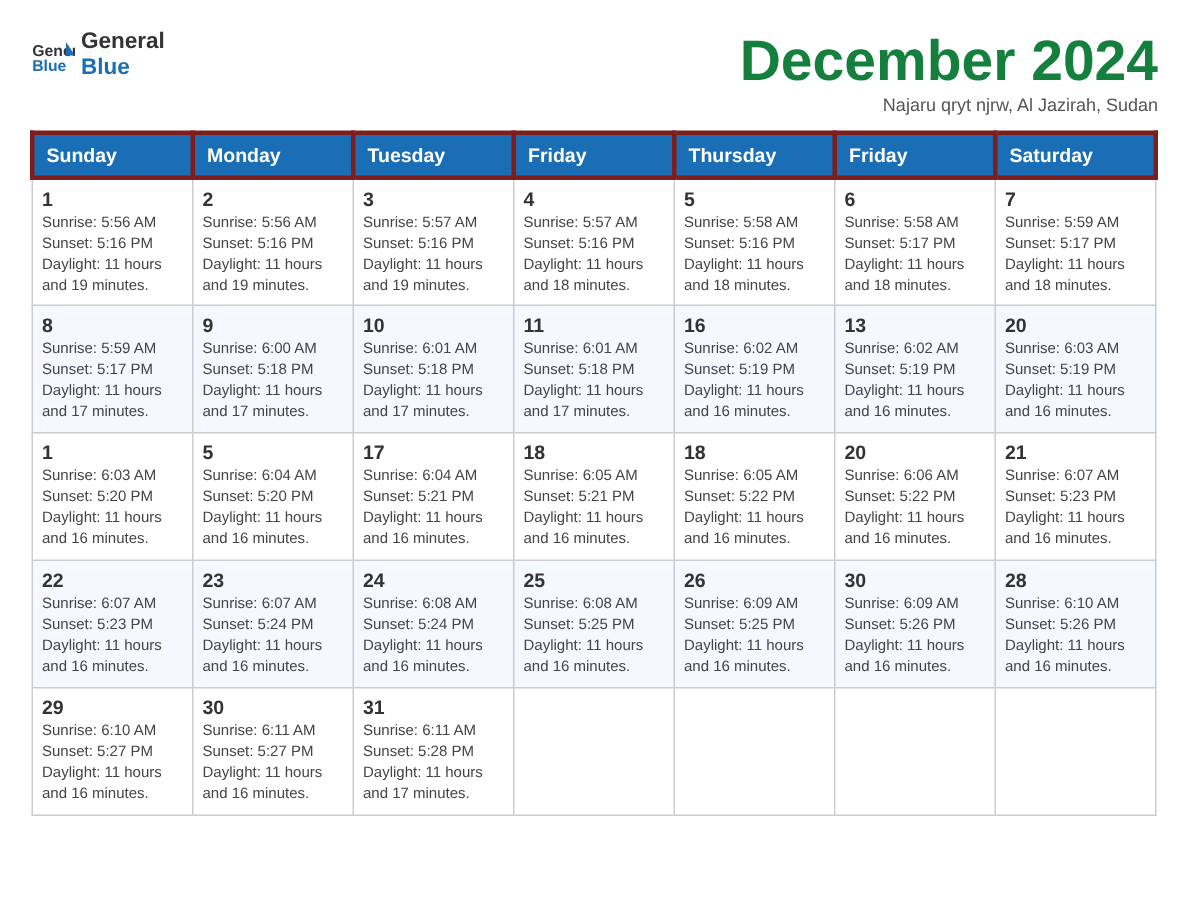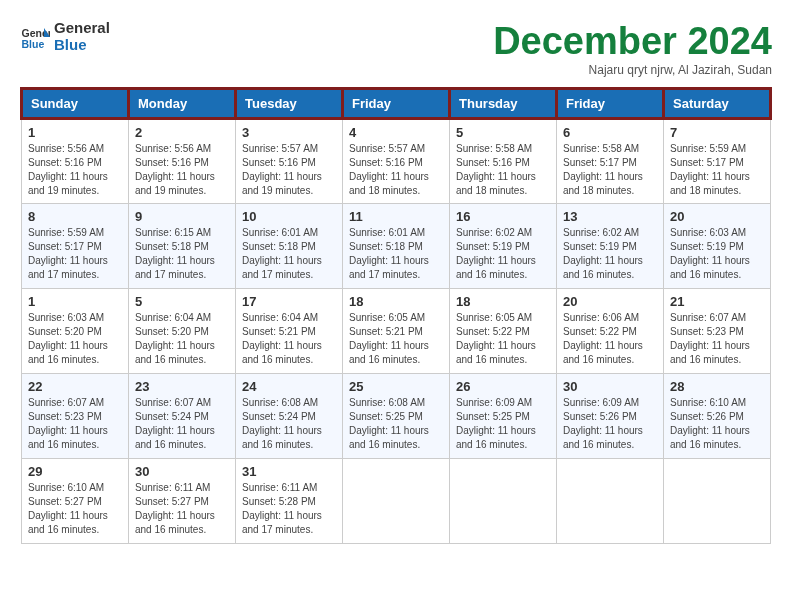--- a/index.html
+++ b/index.html
@@ -165,21 +165,21 @@
       <tr>
         <td>
           <span class="day-number">8</span>
           <div class="day-info" style="white-space: pre-line;">Sunrise: 5:59 AM
 Sunset: 5:17 PM
 Daylight: 11 hours
 and 17 minutes.</div>
         </td>
         <td>
           <span class="day-number">9</span>
-          <div class="day-info" style="white-space: pre-line;">Sunrise: 6:15 AM
+          <div class="day-info" style="white-space: pre-line;">Sunrise: 6:00 AM
 Sunset: 5:18 PM
 Daylight: 11 hours
 and 17 minutes.</div>
         </td>
         <td>
           <span class="day-number">10</span>
           <div class="day-info" style="white-space: pre-line;">Sunrise: 6:01 AM
 Sunset: 5:18 PM
 Daylight: 11 hours
 and 17 minutes.</div>

